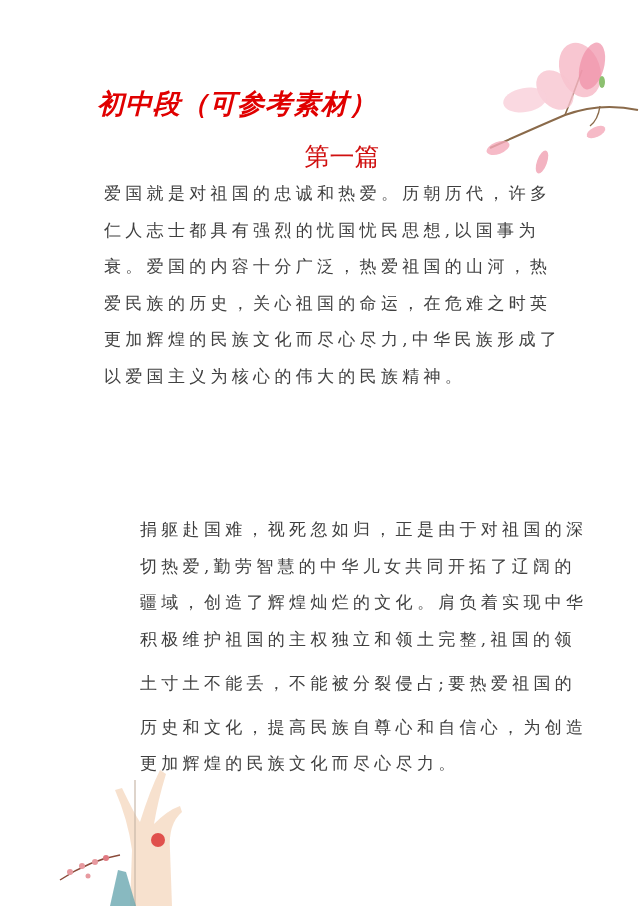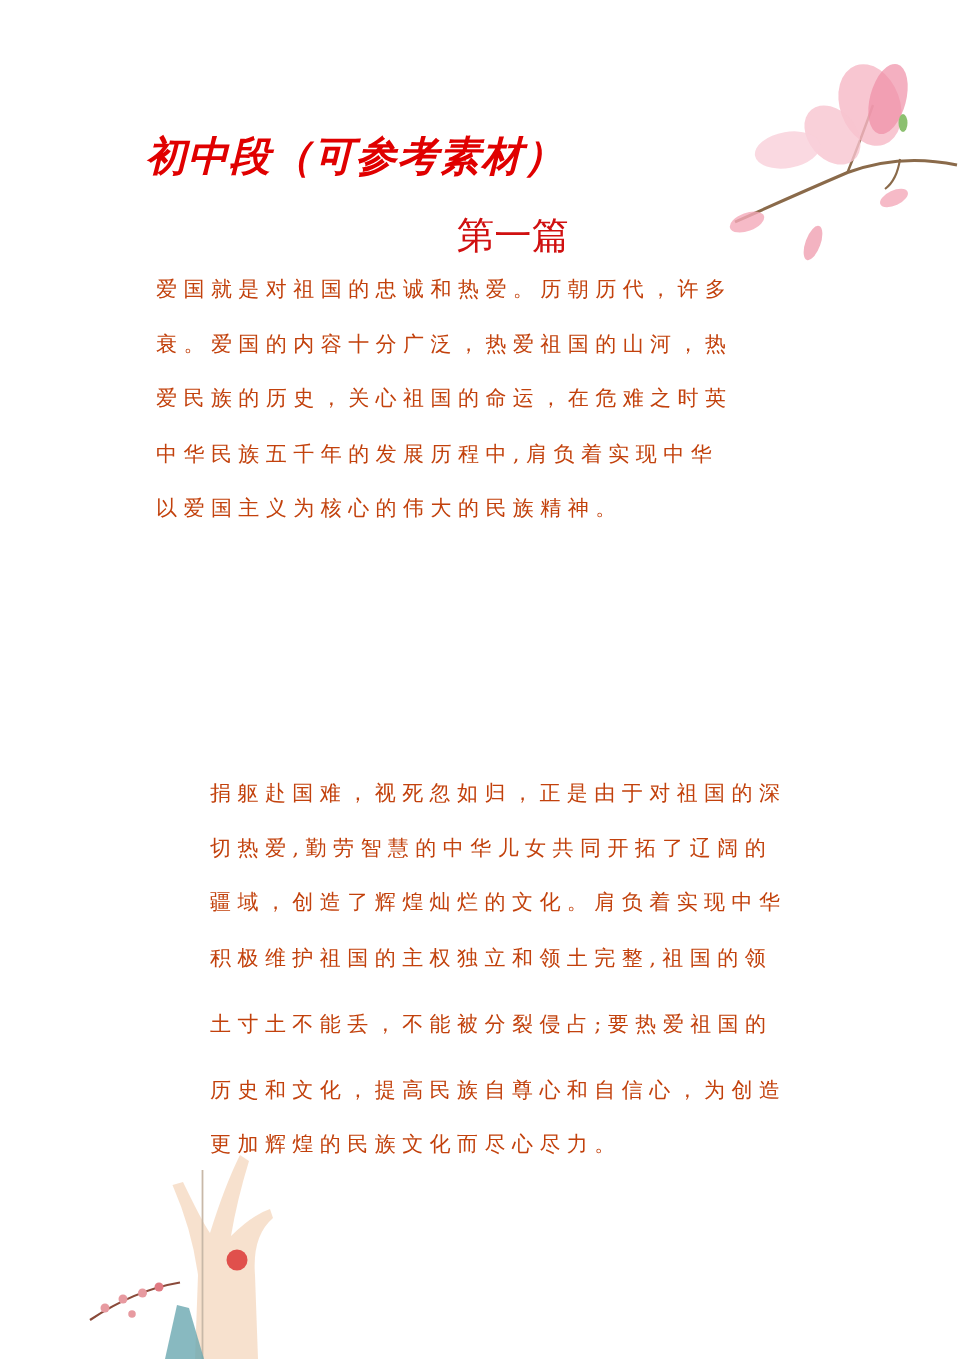--- a/index.html
+++ b/index.html
@@ -14,22 +14,22 @@
     white-space: nowrap;
     font-style: italic;
   }
   .subtitle {
     position: absolute; left: 0; width: 640px; top: 140px; text-align: center;
     font-family: "DejaVu Sans", "Liberation Sans", sans-serif;
     font-size: 25px; color: #d01010; padding-left: 44px; box-sizing: border-box;
   }
   .para { position: absolute; left: 104px; width: 440px; }
   .line {
-    height: 36.5px; font-size: 14px; line-height: 36.5px; white-space: nowrap;
-    letter-spacing: 4.3px; color: #c2410c;
+    height: 36.5px; font-size: 17px; line-height: 36.5px; white-space: nowrap;
+    letter-spacing: 4.3px; color: #404040;
   }
   .p1 { top: 175px; }
   .p2 { top: 511px; margin-left: 36px; }
   .flower-top { position: absolute; right: 0; top: 30px; width: 170px; height: 150px; }
   .hand { position: absolute; left: 40px; top: 760px; width: 150px; height: 146px; }
 </style>
 </head>
 <body>
 
 <div>
@@ -46,23 +46,24 @@
     <ellipse cx="126" cy="102" rx="10" ry="5" fill="#f4a9b9" opacity="0.8" transform="rotate(-25 126 102)"></ellipse>
     <ellipse cx="72" cy="132" rx="5" ry="12" fill="#f0a0b2" opacity="0.8" transform="rotate(20 72 132)"></ellipse>
     <ellipse cx="132" cy="52" rx="3" ry="6" fill="#8cc070"></ellipse>
   </svg>
 
   <div class="title">初中段（可参考素材）</div>
   <div class="subtitle">第一篇</div>
 
   <div class="para p1">
     <div class="line">爱国就是对祖国的忠诚和热爱。历朝历代，许多</div>
+    <div class="line">仁人志士都具有强烈的忧国忧民思想,以国事为</div>
     <div class="line">衰。爱国的内容十分广泛，热爱祖国的山河，热</div>
     <div class="line">爱民族的历史，关心祖国的命运，在危难之时英</div>
-    <div class="line">中华民族五千年的发展历程中,肩负着实现中华</div>
+    <div class="line">更加辉煌的民族文化而尽心尽力,中华民族形成了</div>
     <div class="line">以爱国主义为核心的伟大的民族精神。</div>
   </div>
 
   <div class="para p2">
     <div class="line">捐躯赴国难，视死忽如归，正是由于对祖国的深</div>
     <div class="line">切热爱,勤劳智慧的中华儿女共同开拓了辽阔的</div>
     <div class="line">疆域，创造了辉煌灿烂的文化。肩负着实现中华</div>
     <div class="line" style="height:44px;line-height:36.5px">积极维护祖国的主权独立和领土完整,祖国的领</div>
     <div class="line" style="height:44px">土寸土不能丢，不能被分裂侵占;要热爱祖国的</div>
     <div class="line">历史和文化，提高民族自尊心和自信心，为创造</div>

